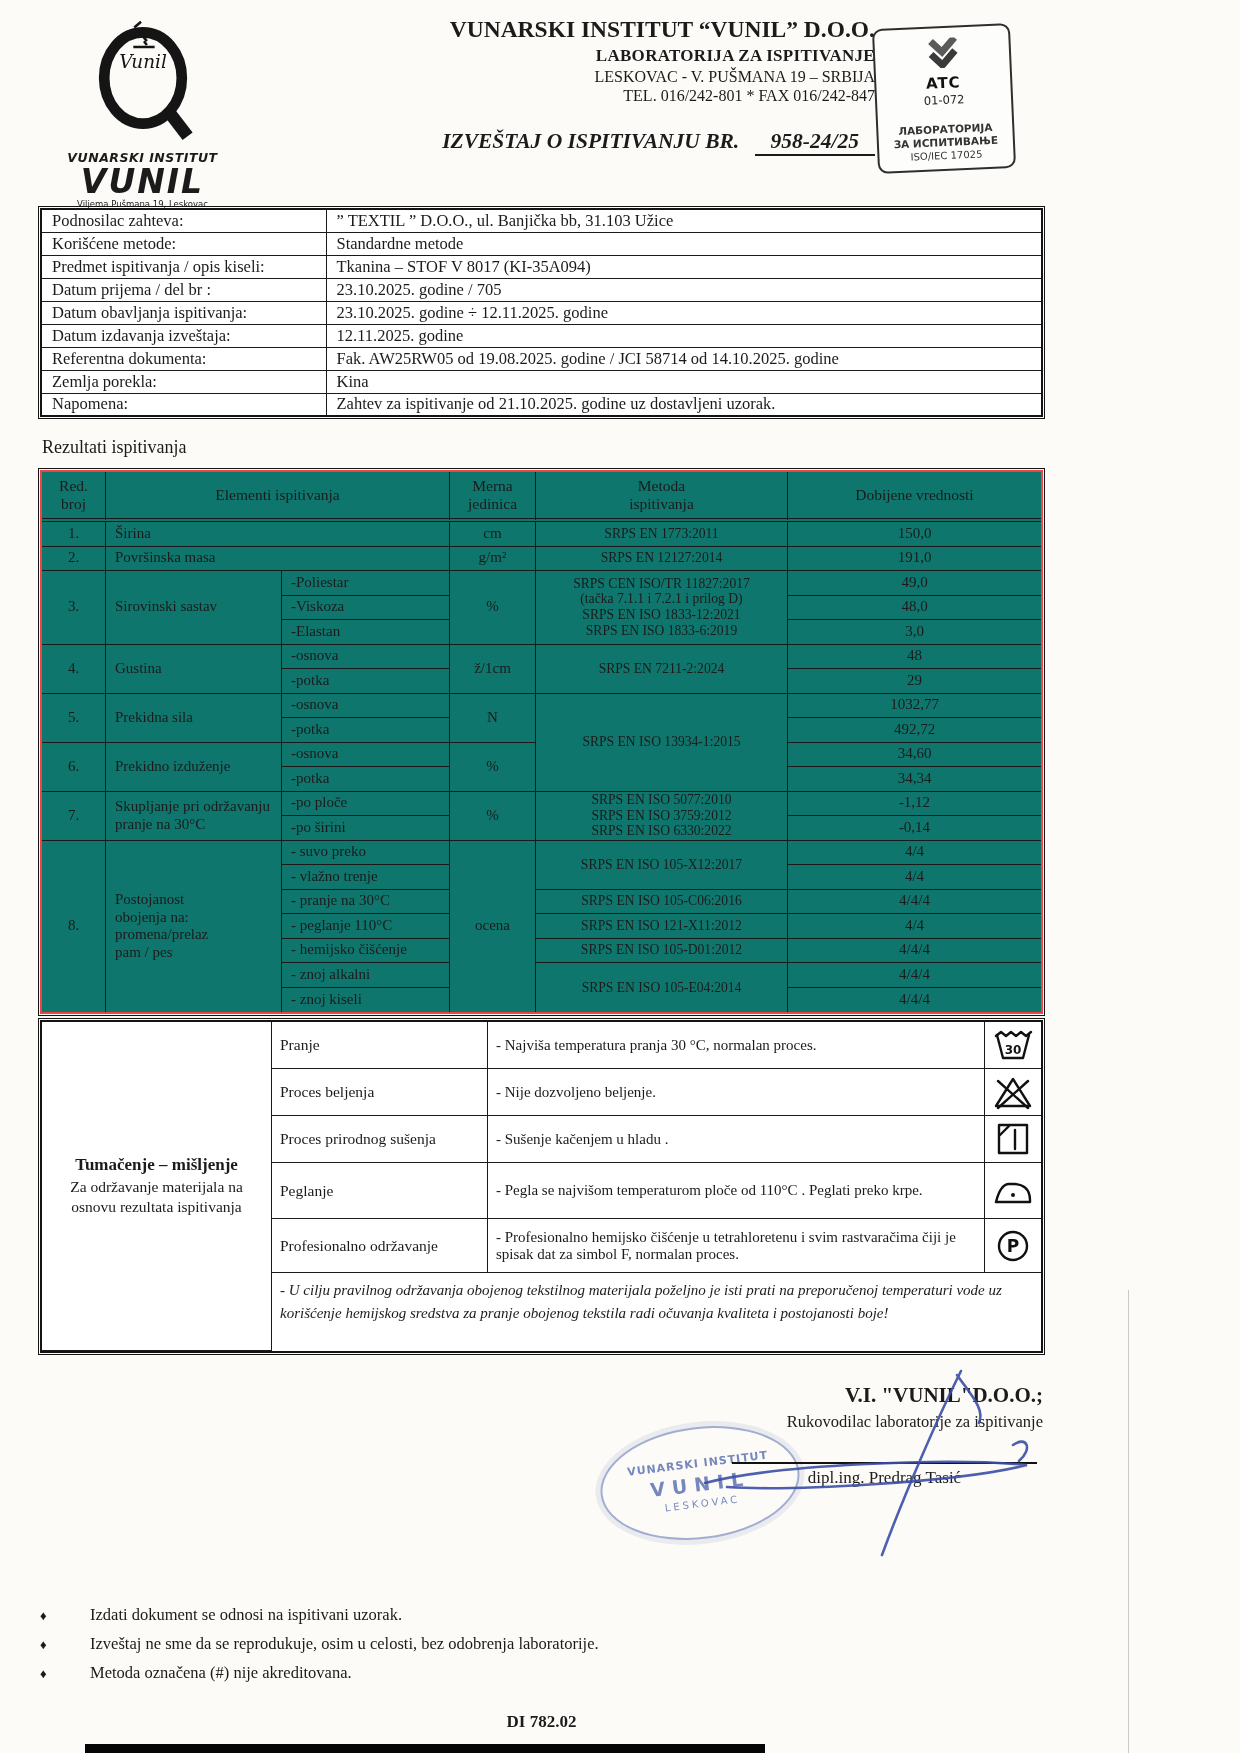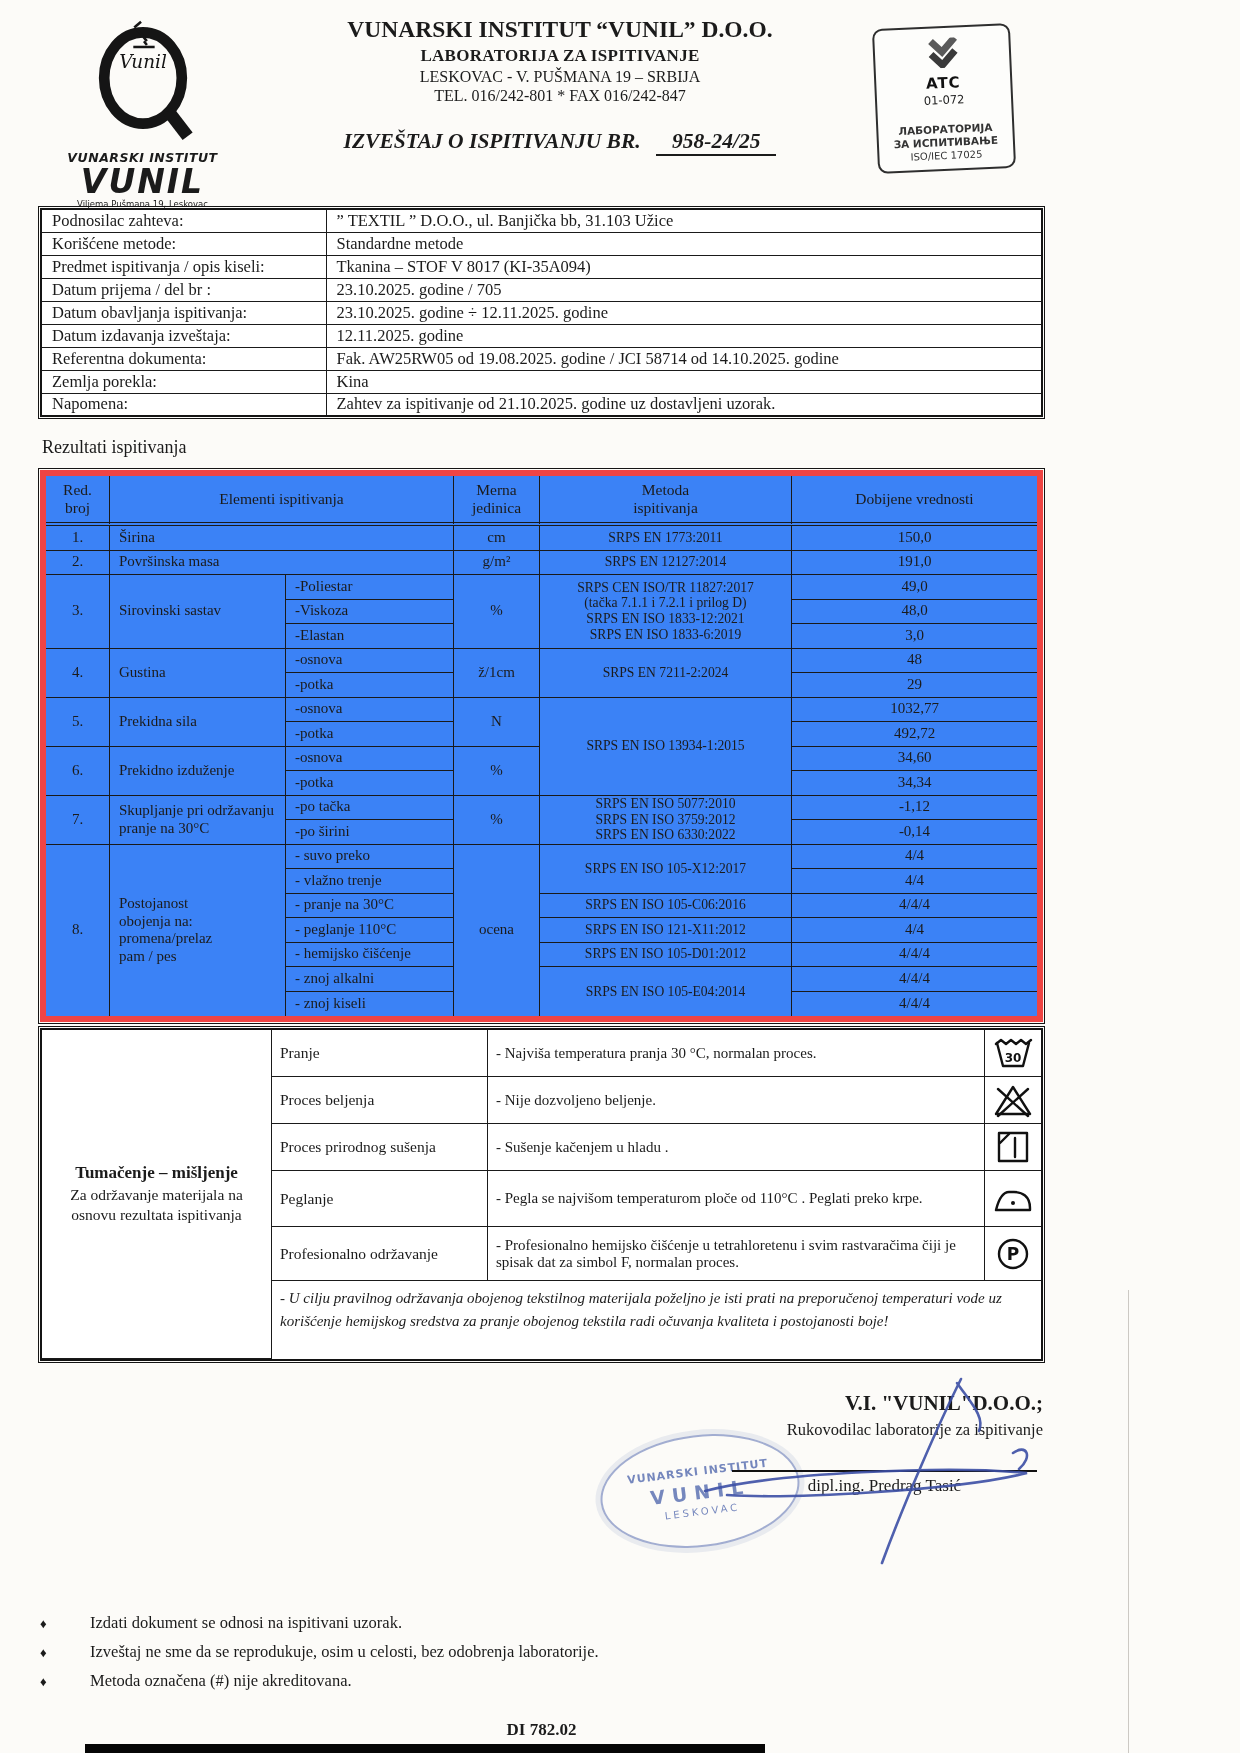--- a/index.html
+++ b/index.html
@@ -7,21 +7,21 @@
   .page { position:relative; width:1240px; height:1753px; background:#fcfbf8; overflow:hidden;
           padding:12px 0 0 40px; margin:0 auto; }
   .content { width:1003px; }
 
   
   .hdr { display:flex; align-items:flex-start; height:190px; }
   .logo-block { width:205px; text-align:center; padding-top:2px; }
   .logo-inst { font-family:"DejaVu Sans",sans-serif; font-weight:bold; font-style:italic; font-size:12.5px; letter-spacing:.5px; margin-top:2px;}
   .logo-brand { font-family:"DejaVu Sans",sans-serif; font-weight:bold; font-style:italic; font-size:33px; letter-spacing:2px; line-height:1; }
   .logo-addr { font-family:"DejaVu Sans",sans-serif; font-size:8.5px; margin-top:1px;}
-  .hdr-center { flex:1; text-align:center; padding-top:4px; }
+  .hdr-center { flex:1; text-align:right; padding-top:4px; }
   .hc-title { font-size:23.5px; font-weight:bold; }
   .hc-lab { font-size:17px; font-weight:bold; margin-top:3px; letter-spacing:.3px;}
   .hc-addr { font-size:16px; margin-top:2px; }
   .hc-tel { font-size:16px; margin-top:1px; }
   .hc-report { font-size:21.5px; font-weight:bold; font-style:italic; margin-top:24px; }
   .hc-repnum { border-bottom:2px solid #1b1b1b; padding:0 16px 1px 16px; margin-left:10px; }
   .atc-badge { width:138px; margin-right:30px; margin-top:14px; border:2px solid #2e2e2e; border-radius:10px;
                padding:10px 4px 8px 4px; text-align:center; transform:rotate(-2.5deg);
                font-family:"DejaVu Sans",sans-serif; background:#fdfdfb;}
   .atc-name { font-weight:bold; font-size:15px; letter-spacing:1px; margin-top:2px; color:#111;}
@@ -33,22 +33,22 @@
   table.info { border-collapse:collapse; width:1003px; margin-top:6px; background:#fff;
                border:2px solid #141414; outline:1px solid #141414; outline-offset:1px;}
   table.info td { border:1.5px solid #1a1a1a; font-size:16.5px; height:23px; padding:0 6px 0 10px; }
   table.info td.lbl { width:285px; }
 
   .sec-heading { font-size:18px; margin:20px 0 12px 2px; }
 
   
   .rt { display:grid; grid-template-columns:64px 176px 168px 86px 252px 1fr;
         grid-template-rows:50px repeat(20,24.5px);
-        border:6px solid #ef4444; outline:1px solid #141414; outline-offset:1px;
-        width:1003px; background:#3b82f6; }
+        border:2px solid #ef4444; outline:1px solid #141414; outline-offset:1px;
+        width:1003px; background:#0f766e; }
   .rt > div { border-right:1.5px solid #1a1a1a; border-bottom:1.5px solid #1a1a1a;
               display:flex; align-items:center; justify-content:center; text-align:center;
               padding:0 4px; font-size:15px; line-height:1.18; overflow:hidden; }
   .rt .hd { font-size:15.5px; border-bottom:4px double #1a1a1a; }
   .rt .left { justify-content:flex-start; text-align:left; padding-left:9px; }
   .rt .last { border-right:none; }
   .rt .bot { border-bottom:none; }
   .rt .method { font-size:13.6px; line-height:1.16; }
   .preline { white-space:pre-line; }
 
@@ -246,21 +246,21 @@
     <div class="left" style="grid-area:11/2/13/3">Prekidno izduženje</div>
     <div class="left" style="grid-area:11/3/12/4">-osnova</div>
     <div class="left" style="grid-area:12/3/13/4">-potka</div>
     <div style="grid-area:11/4/13/5">%</div>
     <div class="last" style="grid-area:11/6/12/7">34,60</div>
     <div class="last" style="grid-area:12/6/13/7">34,34</div>
 
     <div style="grid-area:13/1/15/2">7.</div>
     <div class="left preline" style="grid-area:13/2/15/3">Skupljanje pri održavanju
 pranje na 30°C</div>
-    <div class="left" style="grid-area:13/3/14/4">-po tačka</div>
+    <div class="left" style="grid-area:13/3/14/4">-po ploče</div>
     <div class="left" style="grid-area:14/3/15/4">-po širini</div>
     <div style="grid-area:13/4/15/5">%</div>
     <div class="method preline" style="grid-area:13/5/15/6">SRPS EN ISO 5077:2010
 SRPS EN ISO 3759:2012
 SRPS EN ISO 6330:2022</div>
     <div class="last" style="grid-area:13/6/14/7">-1,12</div>
     <div class="last" style="grid-area:14/6/15/7">-0,14</div>
 
     <div class="bot" style="grid-area:15/1/22/2">8.</div>
     <div class="left preline bot" style="grid-area:15/2/22/3">Postojanost

